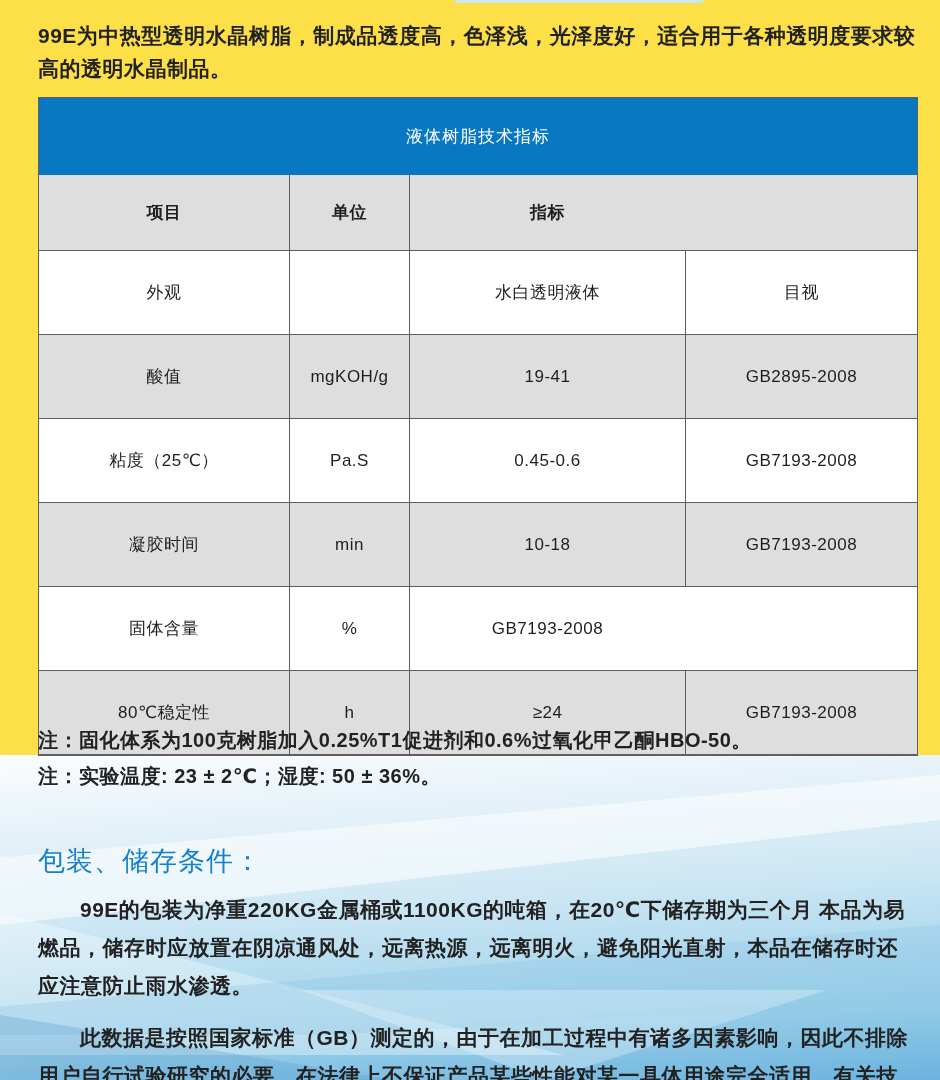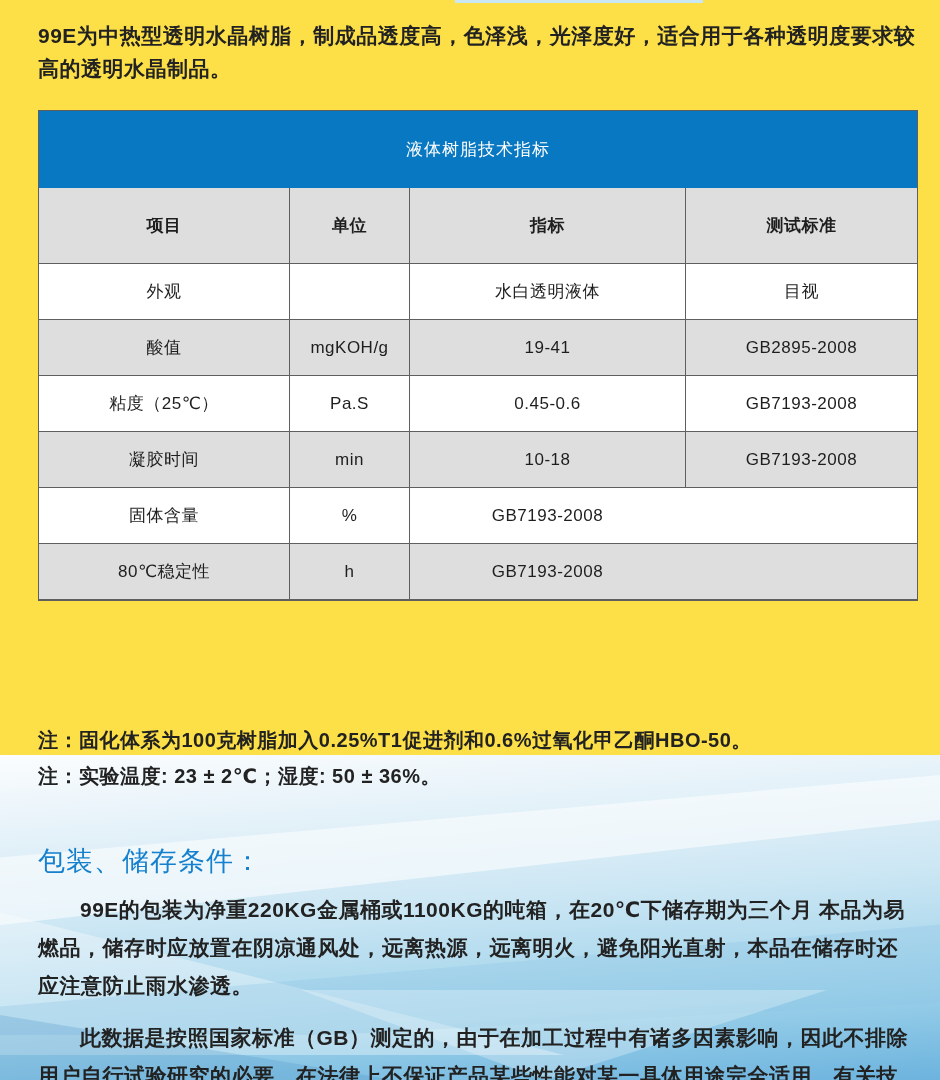--- a/index.html
+++ b/index.html
@@ -40,33 +40,33 @@
 
   
   .intro {
     position:absolute; top:20px; left:38px; width:878px;
     font-size:21px; font-weight:600; color:#222;
     line-height:1.55; letter-spacing:0.5px;
   }
 
   
   .spec-table {
-    position:absolute; top:110px; left:38px; width:880px;
+    position:absolute; top:97px; left:38px; width:880px;
     border:1px solid #5f5f5f; border-bottom-width:2px;
     font-size:17px; color:#1e1e1e;
   }
   .tbl-title {
     height:77px; background:#0878c2; color:#ffffff;
     display:flex; align-items:center; justify-content:center;
     font-size:17px; font-weight:500; letter-spacing:1px;
   }
   .tbl-row {
     display:grid;
     grid-template-columns:250px 120px 276px 232px;
-    height:56px; border-top:1px solid #5f5f5f;
+    height:84px; border-top:1px solid #5f5f5f;
   }
   .tbl-row.head { height:75px; font-weight:600; }
   .tbl-row.gray { background:#dedede; }
   .tbl-row.white { background:#ffffff; }
   .cell {
     display:flex; align-items:center; justify-content:center;
     border-left:1px solid #5f5f5f; text-align:center; padding:2px 16px;
     letter-spacing:0.5px;
   }
   .cell:first-child { border-left:none; }
@@ -107,21 +107,20 @@
 
   <div class="intro">99E为中热型透明水晶树脂，制成品透度高，色泽浅，光泽度好，适合用于各种透明度要求较高的透明水晶制品。</div>
 
   <div class="spec-table">
     <div class="tbl-title">液体树脂技术指标</div>
 
     <div class="tbl-row head gray" style="border-top:none;">
       <div class="cell">项目</div>
       <div class="cell">单位</div>
       <div class="cell">指标</div>
-      <div class="cell">测试标准</div>
     </div>
 
     <div class="tbl-row white">
       <div class="cell">外观</div>
       <div class="cell"></div>
       <div class="cell">水白透明液体</div>
       <div class="cell">目视</div>
     </div>
 
     <div class="tbl-row gray">
@@ -147,20 +146,21 @@
 
     <div class="tbl-row white">
       <div class="cell">固体含量</div>
       <div class="cell">%</div>
       <div class="cell">GB7193-2008</div>
     </div>
 
     <div class="tbl-row gray">
       <div class="cell">80℃稳定性</div>
       <div class="cell">h</div>
+      <div class="cell">≥24</div>
       <div class="cell">GB7193-2008</div>
     </div>
   </div>
 
   <div class="notes">
     <div>注：固化体系为100克树脂加入0.25%T1促进剂和0.6%过氧化甲乙酮HBO-50。</div>
     <div>注：实验温度: 23 ± 2℃；湿度: 50 ± 36%。</div>
   </div>
 
   <div class="storage">

